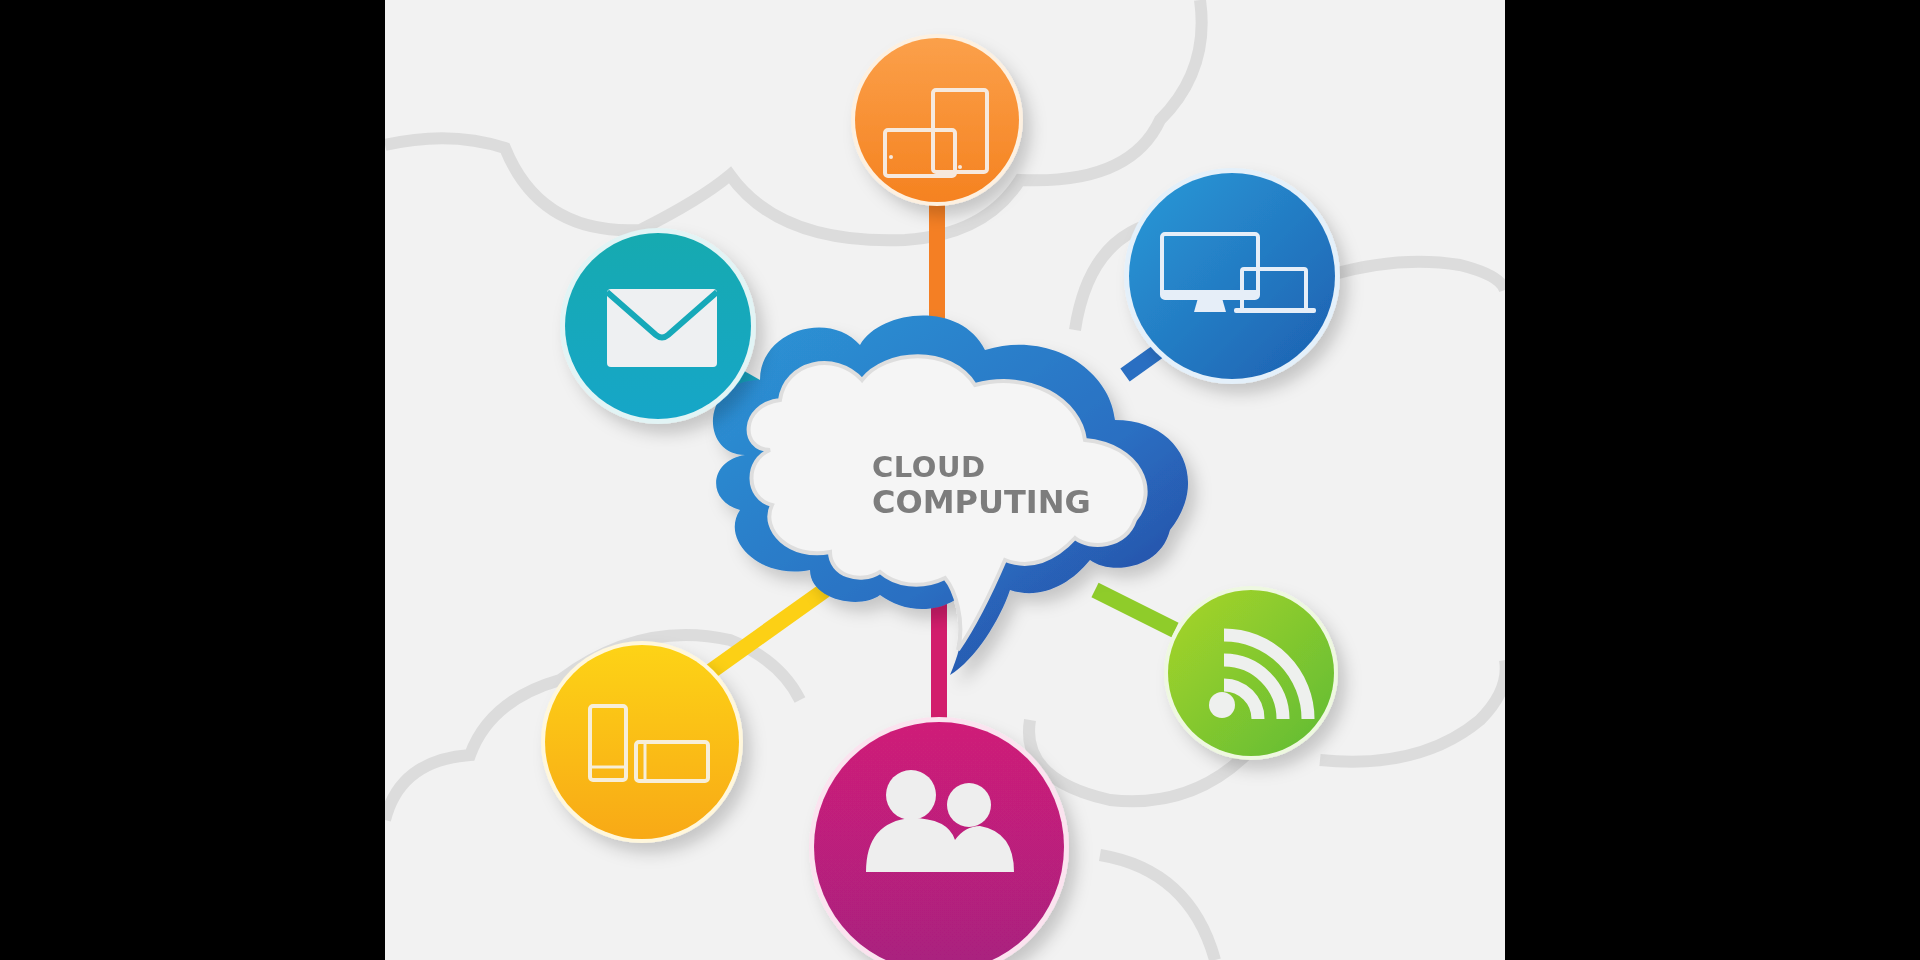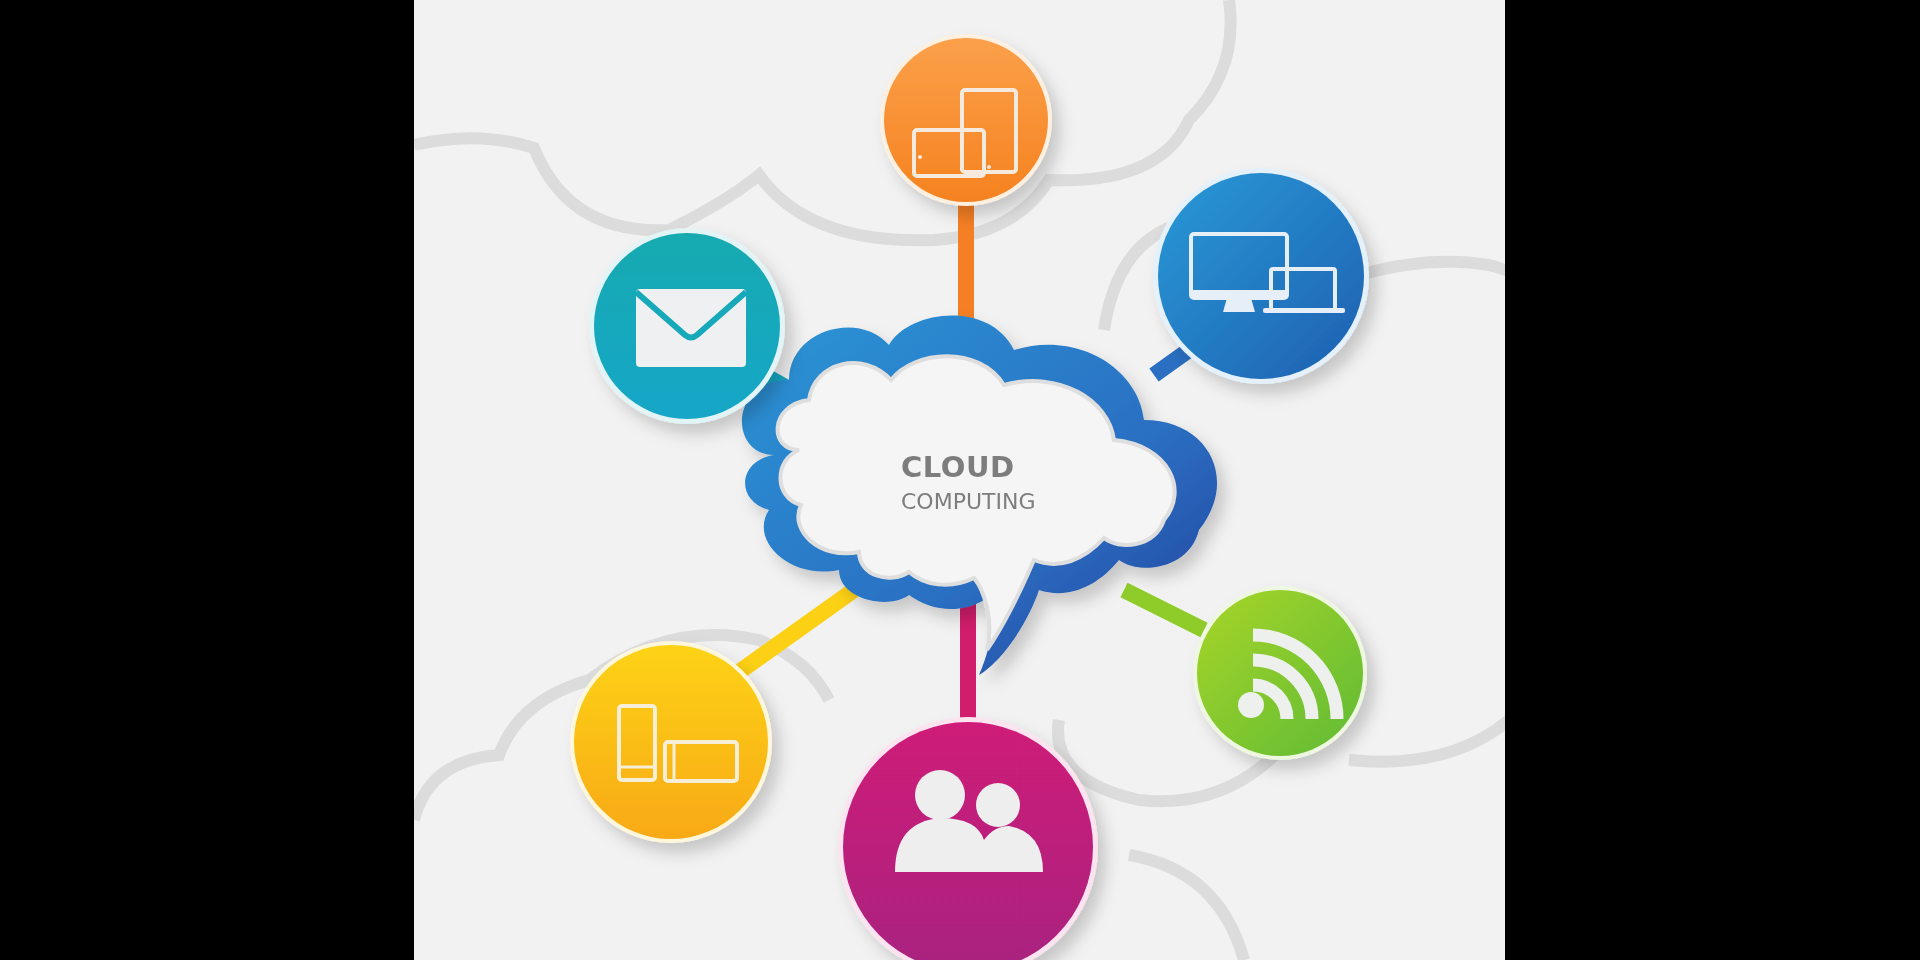--- a/index.html
+++ b/index.html
@@ -3,29 +3,29 @@
 <meta charset="utf-8">
 <style>
   html, body { margin: 0; padding: 0; }
   body {
     width: 1920px; height: 960px; background: #000000;
     position: relative; overflow: hidden;
     font-family: "DejaVu Sans", sans-serif;
   }
   #canvas {
     position: absolute; left: 385px; top: 0; width: 1208px; height: 960px;
-    background: #f2f2f2; overflow: hidden; margin-left: 29px;
+    background: #f2f2f2; overflow: hidden;
   }
   svg.full { position: absolute; left: 0; top: 0; }
   .label-cloud {
     position: absolute; left: 872px; top: 450px; color: #7d7d7d;
     font-family: "DejaVu Sans", sans-serif; letter-spacing: 0.5px;
   }
   .label-cloud .l1 { display: block; font-weight: bold; font-size: 29px; line-height: 34px; }
-  .label-cloud .l2 { display: block; font-weight: normal; font-size: 22px; line-height: 36px; letter-spacing: 0px; }
+  .label-cloud .l2 { display: block; font-weight: bold; font-size: 32px; line-height: 36px; letter-spacing: 0px; }
 </style>
 </head>
 <body>
 
 <div id="canvas">
   <svg class="full" width="1120" height="960" viewBox="385 0 1120 960">
     <defs>
       <linearGradient id="gOrange" x1="0" y1="0" x2="0" y2="1">
         <stop offset="0" stop-color="#fba04a"></stop>
           <stop offset="1" stop-color="#f58220"></stop>

